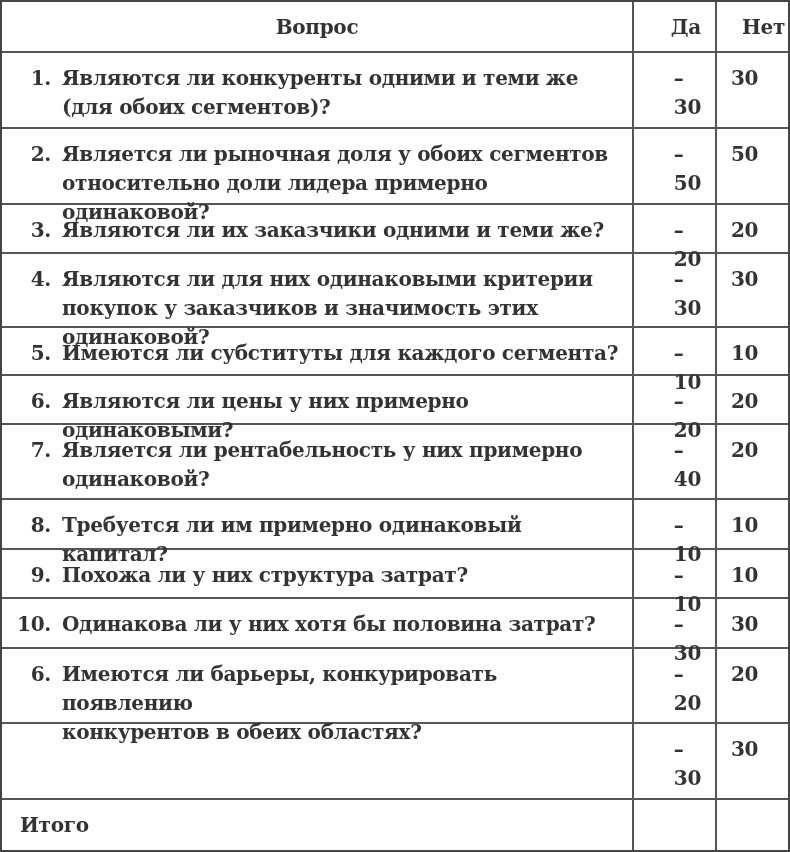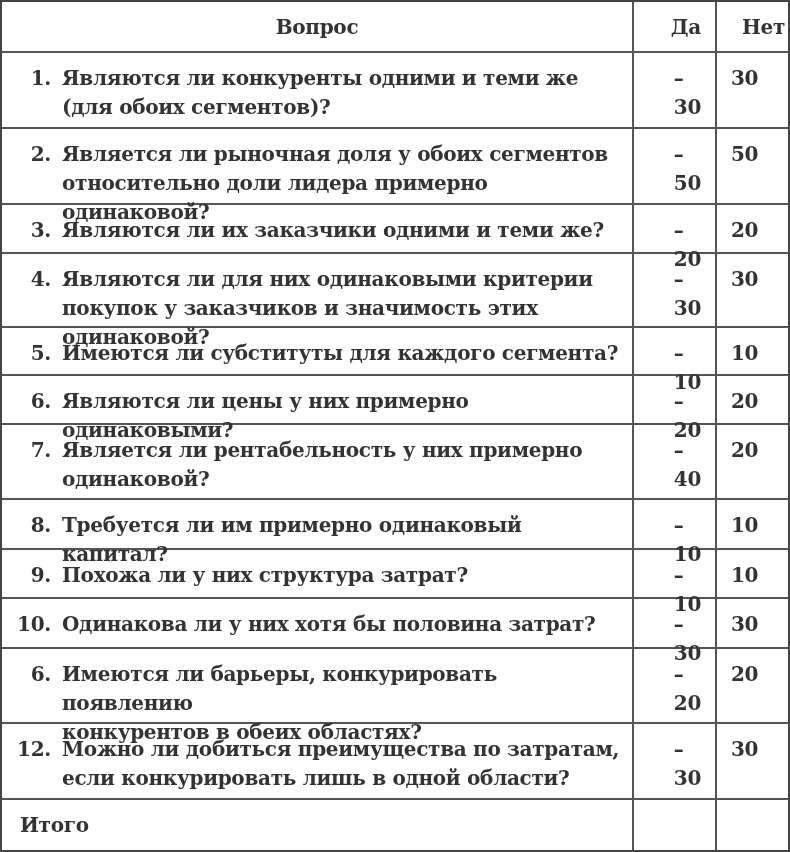--- a/index.html
+++ b/index.html
@@ -211,27 +211,20 @@
     </div>
     <div class="cell c-yes">
         <span class="val">–20</span>
       </div>
     <div class="cell c-no">
         <span class="val">20</span>
       </div>
   </div>
 
   <div class="row" style="top:722px;height:76px;">
-    <div class="cell c-q">
-      <div class="q-wrap">
-        <span class="q-num">12.</span>
-        <span class="q-text">Можно ли добиться преимущества по затратам,
-если конкурировать лишь в одной области?</span>
-      </div>
-    </div>
     <div class="cell c-yes">
         <span class="val">–30</span>
       </div>
     <div class="cell c-no">
         <span class="val">30</span>
       </div>
   </div>
 
   <div class="row last" style="top:798px;height:50px;">
     <div class="cell c-q">

